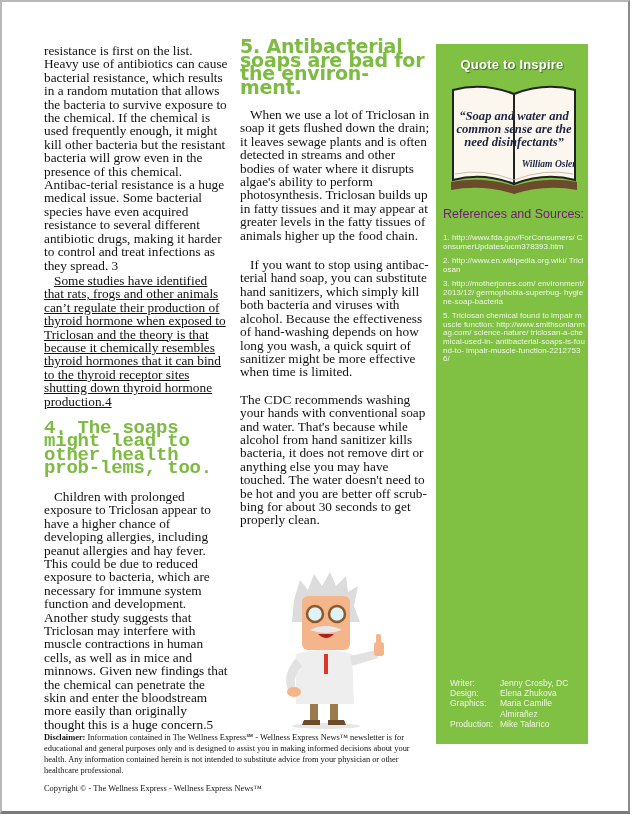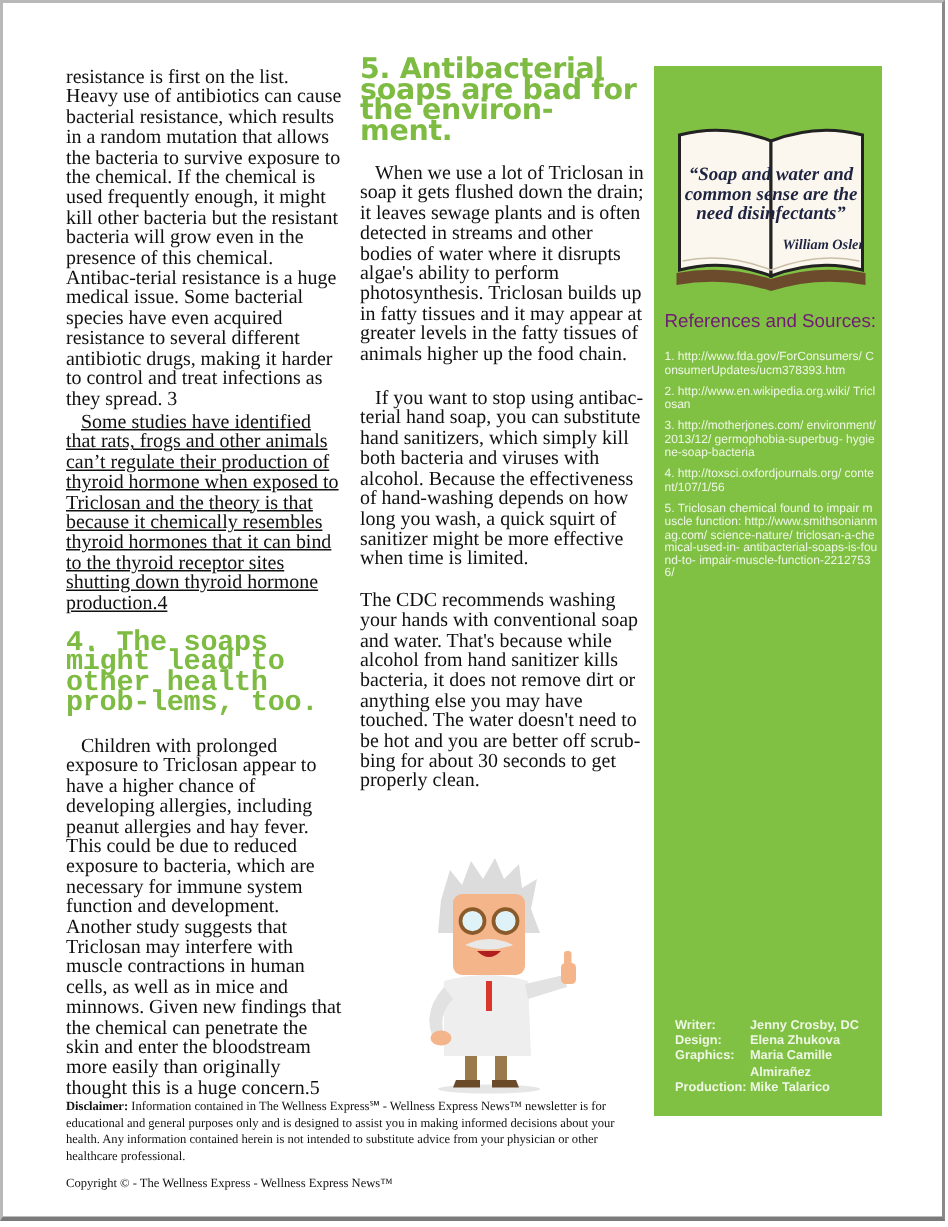--- a/index.html
+++ b/index.html
@@ -43,21 +43,21 @@
     position:absolute; left:60px; top:115px; width:80px; text-align:right;
     font-family:"Liberation Serif", "DejaVu Serif", serif; font-style:italic; font-weight:bold;
     color:#1d2340; font-size:9.5px;
   }
   .refs-title {
     position:absolute; left:7px; top:163px; font-size:12.5px; color:#701a75;
   }
   .refs { position:absolute; left:7px; top:190px; width:142px; font-size:8px; line-height:8.6px; color:#eef7e4; }
   .refs .ref { margin:0 0 6px 0; word-break:break-all; }
   .credits { position:absolute; left:14px; top:634px; width:136px; font-size:8.5px; line-height:10.2px; color:#eef7e4; }
-  .credit-row { display:flex;font-weight:bold; }
+  .credit-row { display:flex; }
   .credit-role { width:50px; flex:none; }
   .credit-name { flex:1; }
   .footer { position:absolute; left:44px; top:732px; width:376px; font-size:8.4px; line-height:11px; }
   .footer p { margin:0; }
   .disc-label { font-weight:bold; }
   .copyright { margin-top:7px !important; }
   .scientist { position:absolute; left:266px; top:566px; width:130px; height:165px; }
 </style>
 </head>
 <body>
@@ -92,35 +92,35 @@
   <rect x="110" y="68" width="5" height="10" rx="2" fill="#f4b58a"></rect>
   <path d="M28 34 L34 14 L42 24 L48 8 L56 20 L64 6 L70 20 L80 10 L82 26 L92 20 L88 40 L94 56 L26 56 Z" fill="#dcdcdc"></path>
   <rect x="36" y="30" width="48" height="54" rx="6" fill="#f4b58a"></rect>
   <circle cx="49" cy="48" r="8" fill="#dff2f7" stroke="#8a5a2a" stroke-width="2.5"></circle>
   <circle cx="71" cy="48" r="8" fill="#dff2f7" stroke="#8a5a2a" stroke-width="2.5"></circle>
   <path d="M44 64 Q60 56 76 64 Q60 70 44 64 Z" fill="#e8e8e8"></path>
   <path d="M52 68 Q60 76 68 68 Z" fill="#b01e1e"></path>
 </svg>
 
 <div class="sidebar">
+  <div class="quote-title">Quote to Inspire</div>
   <svg class="book" viewBox="0 0 134 112">
     <path d="M4 98 Q36 92 67 102 Q98 92 130 98 L130 106 Q98 100 67 110 Q36 100 4 106 Z" fill="#6b4b2b"></path>
     <path d="M6 6 Q36 -2 67 10 L67 100 Q36 88 6 96 Z" fill="#fbf7ee" stroke="#222" stroke-width="2"></path>
     <path d="M128 6 Q98 -2 67 10 L67 100 Q98 88 128 96 Z" fill="#fbf7ee" stroke="#222" stroke-width="2"></path>
     <path d="M8 90 Q36 84 67 96 Q98 84 126 90" fill="none" stroke="#c9bfa8" stroke-width="1"></path>
   </svg>
   <div class="quote-text">“Soap and water and common sense are the need disinfectants”</div>
   <div class="quote-author">William Osler</div>
 
   <div class="refs-title">References and Sources:</div>
   <div class="refs">
     <p class="ref">1. http://www.fda.gov/ForConsumers/ ConsumerUpdates/ucm378393.htm</p>
     <p class="ref">2. http://www.en.wikipedia.org.wiki/ Triclosan</p>
     <p class="ref">3. http://motherjones.com/ environment/2013/12/ germophobia-superbug- hygiene-soap-bacteria</p>
-    <p class="ref">4. http://toxsci.oxfordjournals.org/ content/107/1/56</p>
     <p class="ref">5. Triclosan chemical found to impair muscle function: http://www.smithsonianmag.com/ science-nature/ triclosan-a-chemical-used-in- antibacterial-soaps-is-found-to- impair-muscle-function-22127536/</p>
   </div>
 
   <div class="credits">
     <div class="credit-row">
       <span class="credit-role">Writer:</span>
       <span class="credit-name">Jenny Crosby, DC</span>
     </div>
     <div class="credit-row">
       <span class="credit-role">Design:</span>

